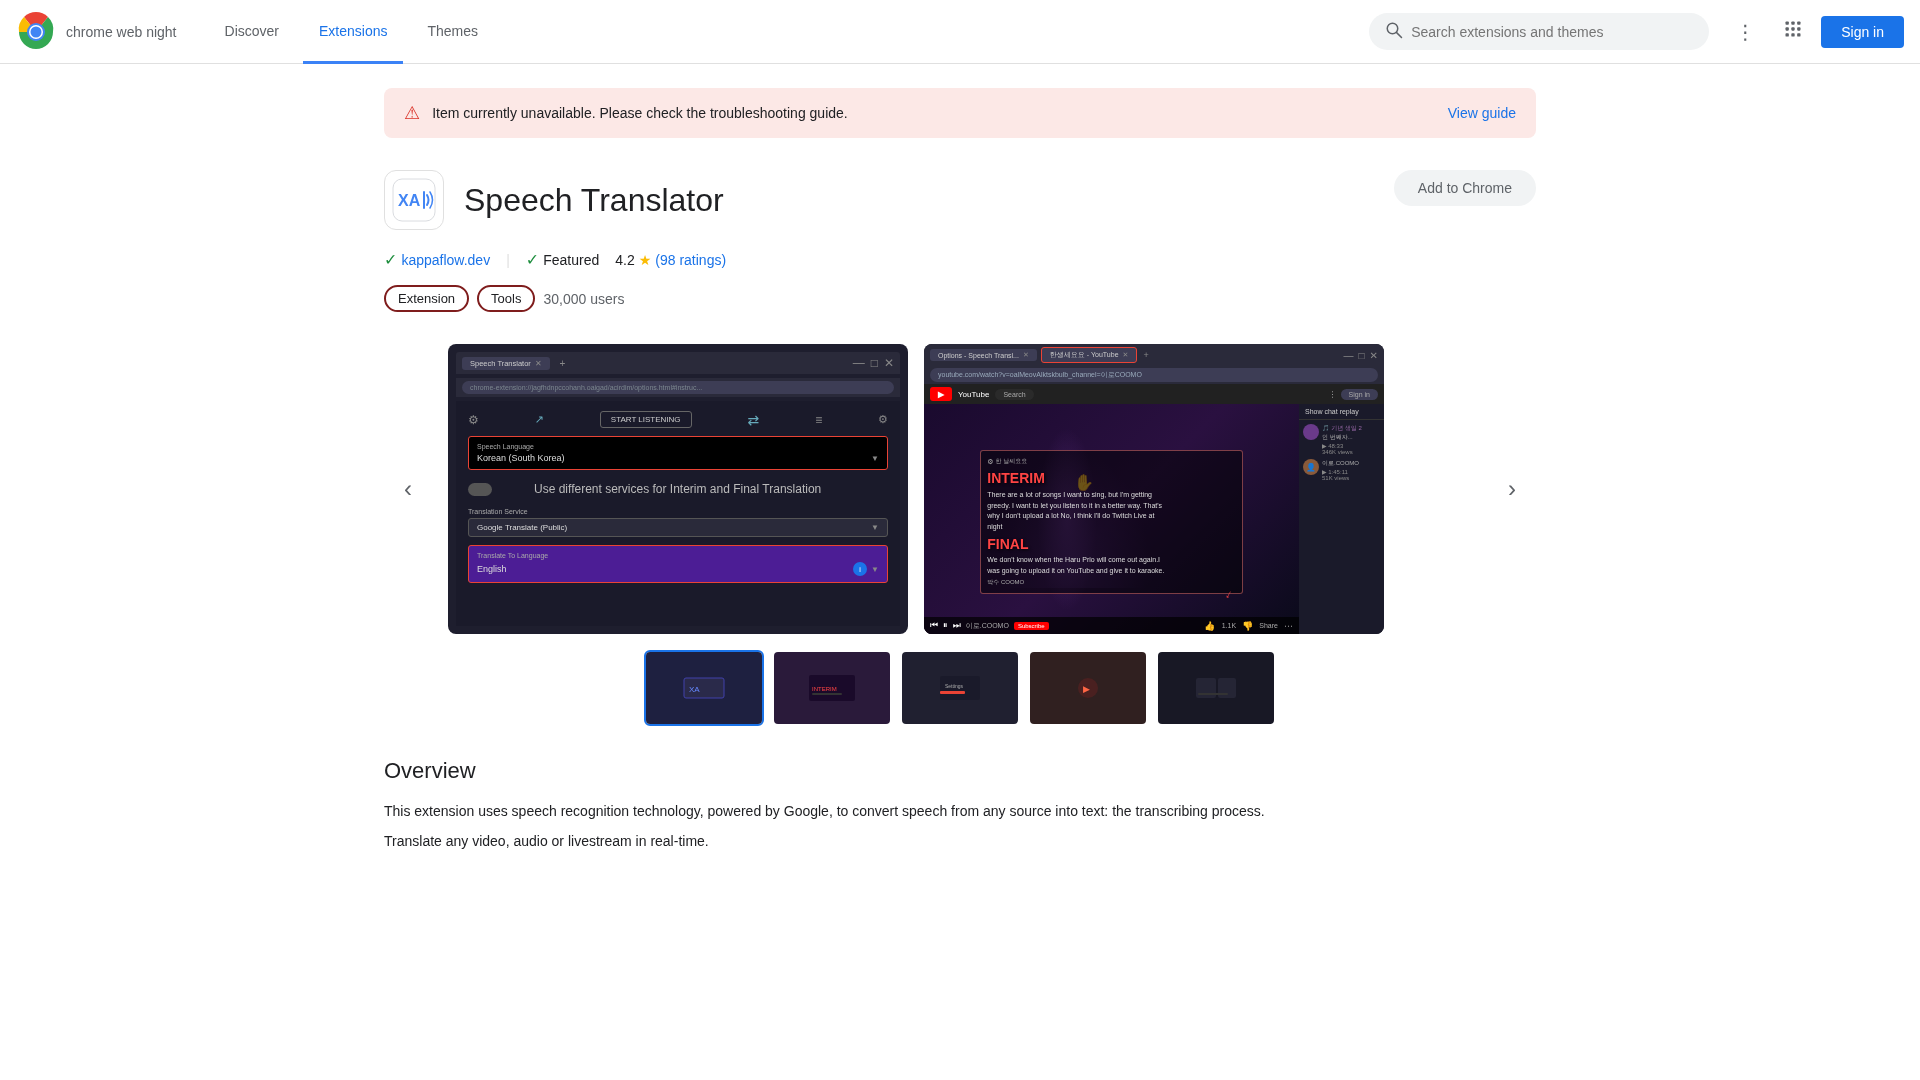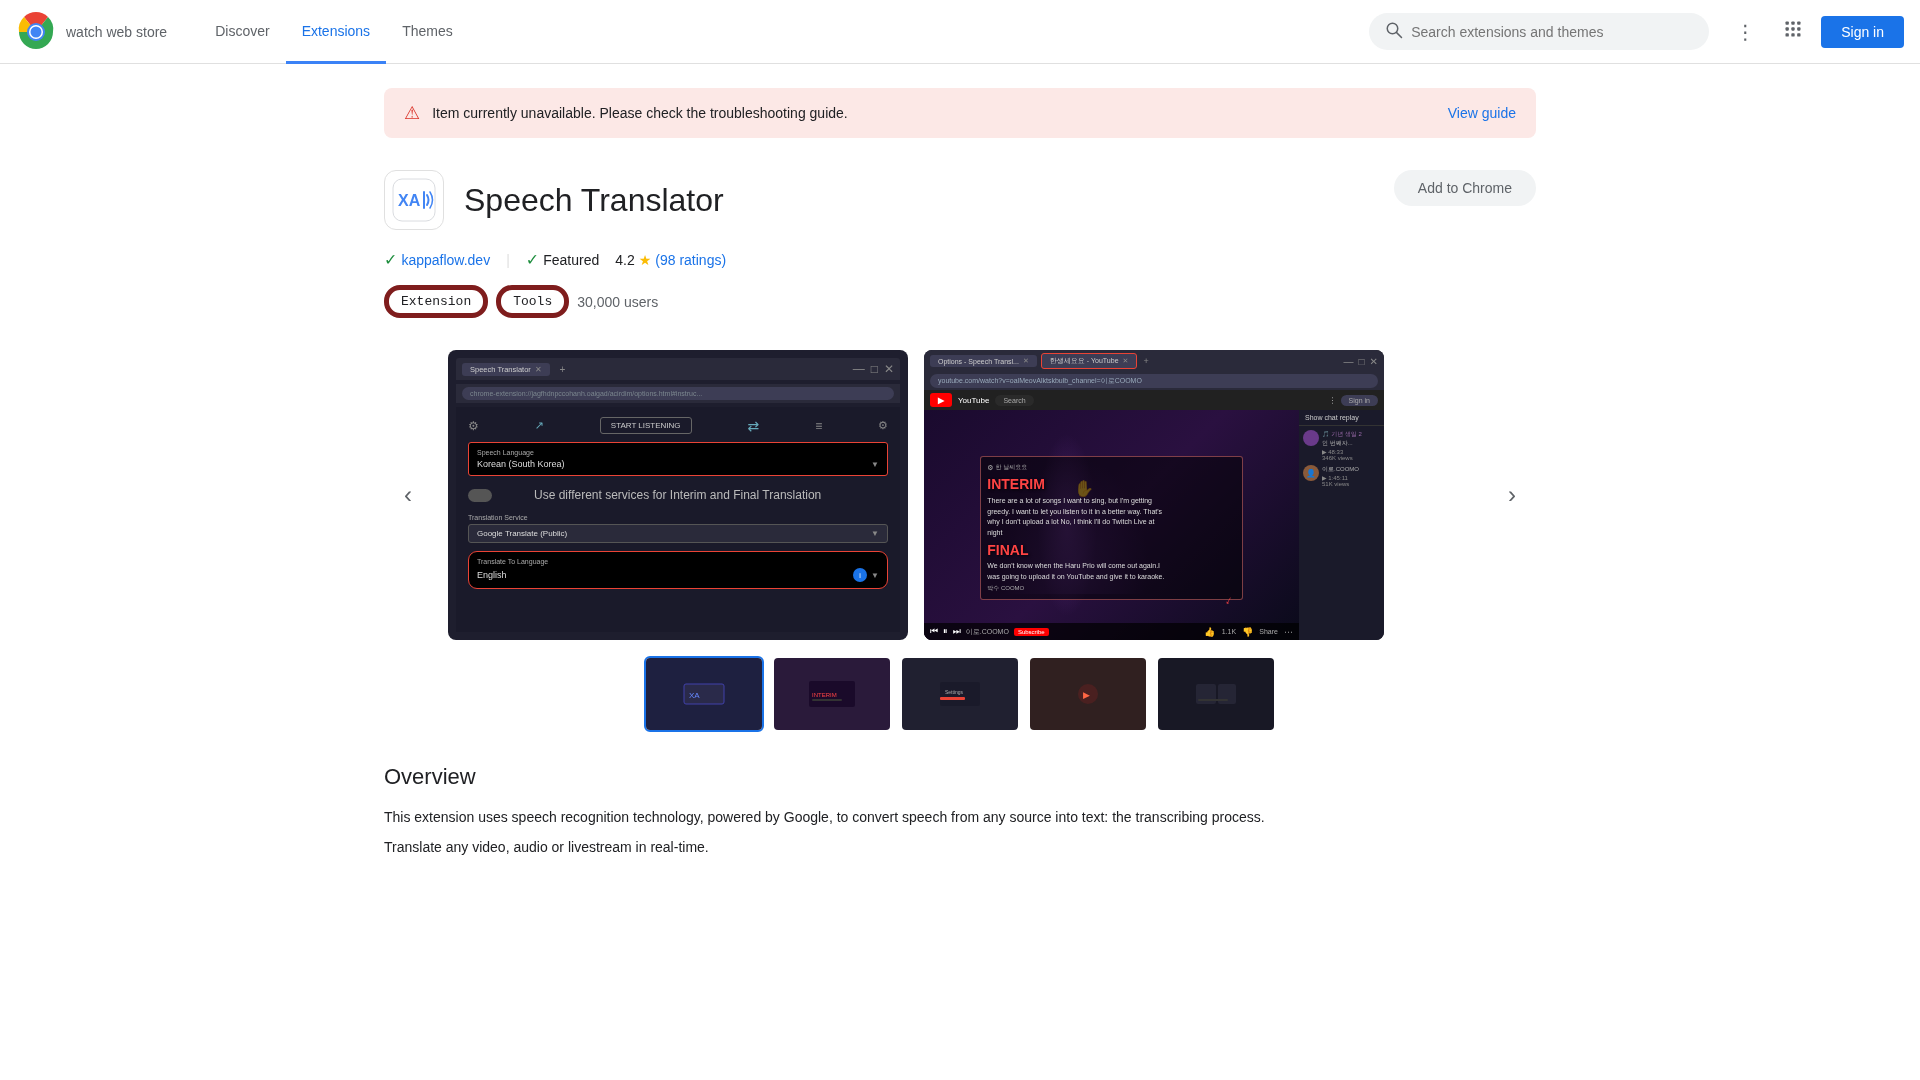--- a/index.html
+++ b/index.html
@@ -26,21 +26,21 @@
       color: #202124;
     }
     .logo-text {
       font-size: 14px;
       color: #5f6368;
       white-space: nowrap;
     }
     .header-nav {
       display: flex;
       align-items: flex-start;
-      gap: 0;
+      gap: 8px;
       margin-right: auto;
     }
     .nav-item {
       padding: 0 16px;
       height: 64px;
       display: flex;
       align-items: center;
       font-size: 14px;
       color: #5f6368;
       cursor: pointer;
@@ -196,27 +196,26 @@
 
     
     .ext-tags {
       display: flex;
       align-items: center;
       gap: 8px;
       margin-bottom: 32px;
     }
     .tag {
       background: transparent;
-      border: 5px solid #7f1d1d;
+      border: 2px solid #7f1d1d;
       border-radius: 16px;
       padding: 4px 12px;
       font-size: 13px;
       color: #202124;
       cursor: pointer;
-      font-family: Liberation Mono, monospace;
     }
     .users-count {
       font-size: 14px;
       color: #5f6368;
     }
 
     
     .carousel-section {
       position: relative;
       margin-bottom: 32px;
@@ -338,21 +337,21 @@
       <path d="M20 20 L8 5 A17 17 0 0 1 32 5 Z" fill="#EA4335"></path>
 
       <path d="M20 20 L8 5 A17 17 0 0 0 3 20 Z" fill="#FBBC04"></path>
 
       <path d="M20 20 L32 5 A17 17 0 0 1 37 20 A17 17 0 0 1 3 20 Z" fill="#34A853"></path>
 
       <circle cx="20" cy="20" r="9" fill="#4285F4"></circle>
       <circle cx="20" cy="20" r="7" fill="#fff"></circle>
       <circle cx="20" cy="20" r="5.5" fill="#4285F4"></circle>
     </svg>
-    <span class="logo-text">watch web store</span>
+    <span class="logo-text">chrome web night</span>
   </a>
 
   <nav class="header-nav">
     <a class="nav-item">Discover</a>
     <a class="nav-item active">Extensions</a>
     <a class="nav-item">Themes</a>
   </nav>
 
   <div class="header-search">
     <span>
@@ -493,21 +492,21 @@
               </div>
 
               <div>
                 <div style="font-size:7px;color:#aaa;margin-bottom:3px;">Translation Service</div>
                 <div style="background:#2a2a3a;border:1px solid #555;border-radius:3px;padding:4px 8px;font-size:8px;color:#ddd;display:flex;align-items:center;justify-content:space-between;">
                   <span>Google Translate (Public)</span>
                   <span style="color:#888;font-size:8px;">▼</span>
                 </div>
               </div>
 
-              <div style="border:1px solid #ea4335;border-radius:9px;padding:6px 8px;background:#000000;">
+              <div style="border:1px solid #ea4335;border-radius:3px;padding:6px 8px;background:#4c1d95;">
                 <div style="font-size:7px;color:#aaa;margin-bottom:3px;">Translate To Language</div>
                 <div style="font-size:9px;color:#ddd;display:flex;align-items:center;justify-content:space-between;">
                   <span>English</span>
                   <span style="display:flex;align-items:center;gap:4px;">
                     <span style="width:14px;height:14px;background:#1a73e8;border-radius:50%;display:inline-flex;align-items:center;justify-content:center;font-size:7px;color:#fff;">i</span>
                     <span style="color:#888;font-size:8px;">▼</span>
                   </span>
                 </div>
               </div>
             </div>

